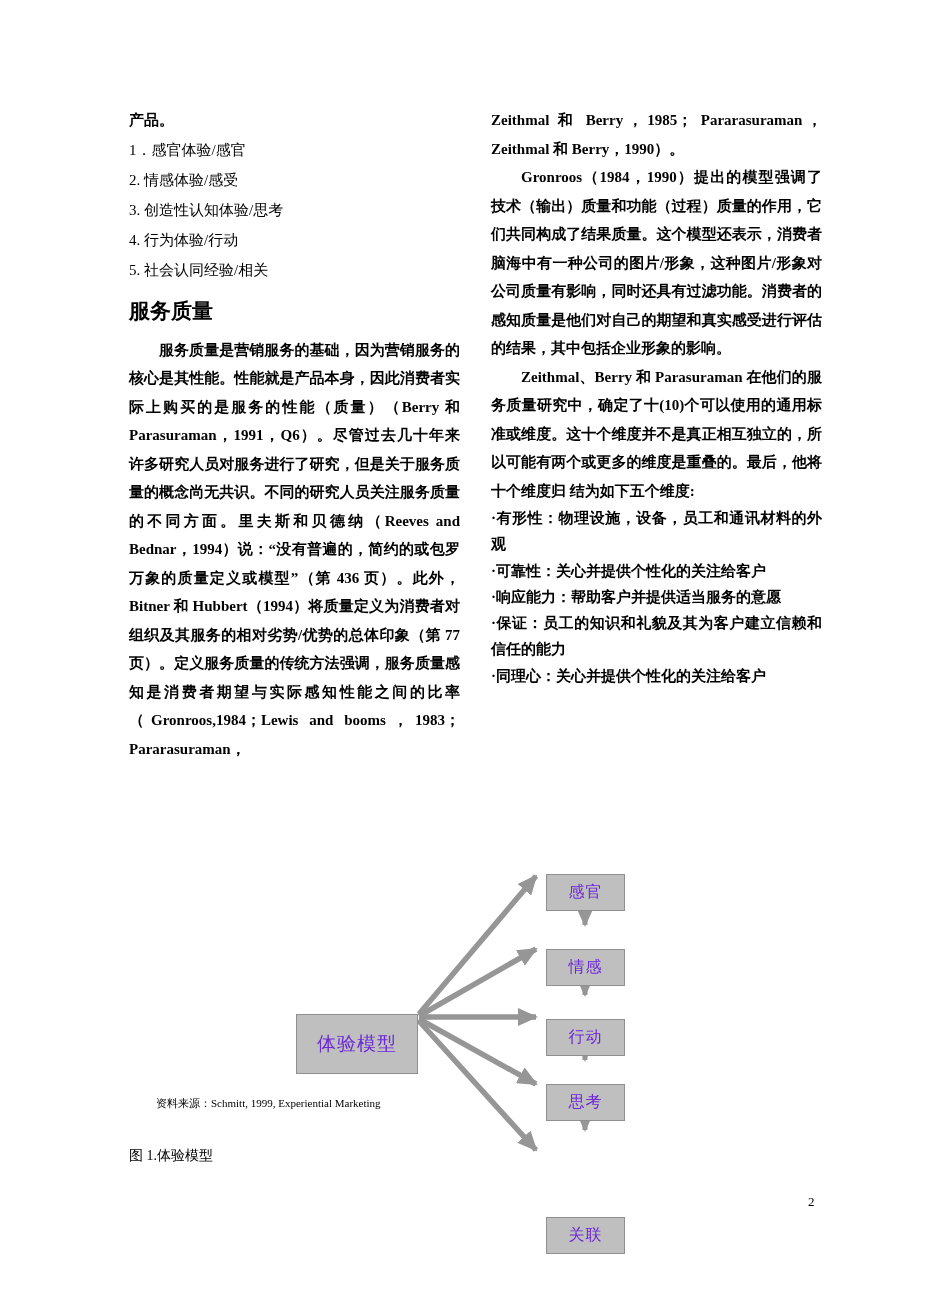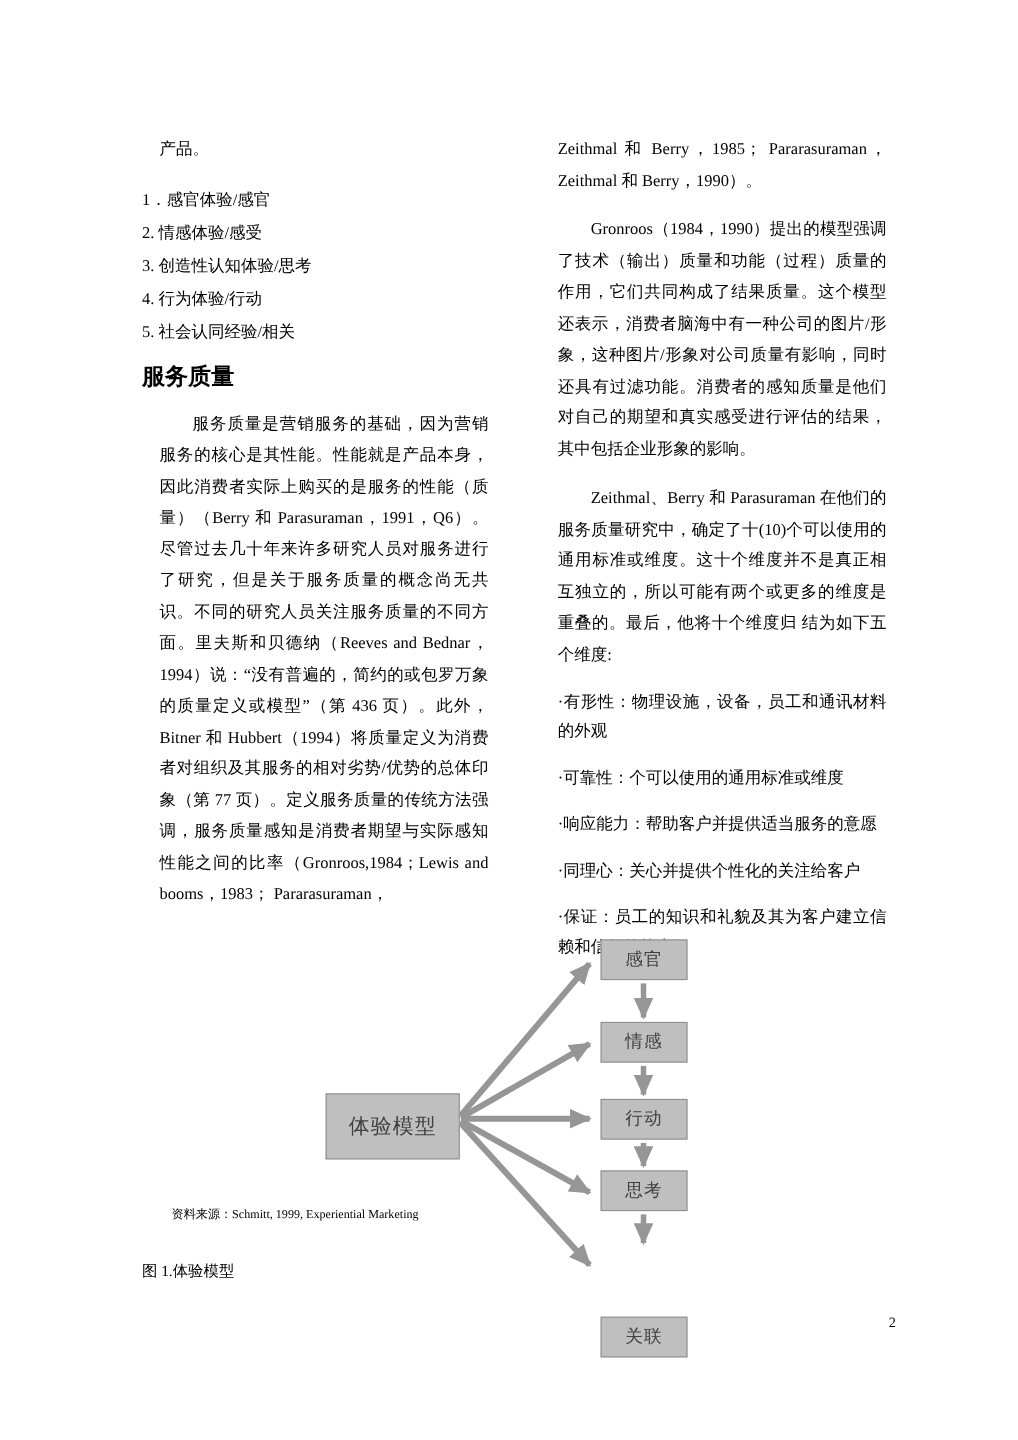--- a/index.html
+++ b/index.html
@@ -16,24 +16,25 @@
   .columns {
     position: absolute;
     left: 129px;
     top: 106px;
     width: 693px;
     display: flex;
     gap: 31px;
   }
   .col { width: 331px; }
   .col p {
-    margin: 16px;
+    margin: 0;
     font-size: 15px;
     line-height: 1.9;
     text-align: justify;
+    font-weight: bold;
   }
   .indent { text-indent: 2em; }
   .num-list { margin: 0; }
   .num-item {
     font-size: 15px;
     line-height: 2.0;
     text-align: left;
   }
   h2.section-heading {
     font-family: "Liberation Sans", sans-serif;
@@ -55,21 +56,22 @@
     pointer-events: none;
   }
   .dg-box {
     position: absolute;
     background: #bfbfbf;
     border: 1px solid #8f8f8f;
     display: flex;
     align-items: center;
     justify-content: center;
     font-family: "Liberation Sans", sans-serif;
-    color: #404040;
+    color: #6d28d9;
+    margin-top: 20px;
   }
   .dg-model {
     left: 296px; top: 994px;
     width: 122px; height: 60px;
     font-size: 19px;
     letter-spacing: 1px;
   }
   .dg-small {
     left: 546px;
     width: 79px; height: 37px;
@@ -118,24 +120,24 @@
       <h2 class="section-heading">服务质量</h2>
       <p class="indent">服务质量是营销服务的基础，因为营销服务的核心是其性能。性能就是产品本身，因此消费者实际上购买的是服务的性能（质量）（Berry 和 Parasuraman，1991，Q6）。尽管过去几十年来许多研究人员对服务进行了研究，但是关于服务质量的概念尚无共识。不同的研究人员关注服务质量的不同方面。里夫斯和贝德纳（Reeves and Bednar，1994）说：“没有普遍的，简约的或包罗万象的质量定义或模型”（第 436 页）。此外，Bitner 和 Hubbert（1994）将质量定义为消费者对组织及其服务的相对劣势/优势的总体印象（第 77 页）。定义服务质量的传统方法强调，服务质量感知是消费者期望与实际感知性能之间的比率（Gronroos,1984；Lewis and booms，1983； Pararasuraman，</p>
     </div>
 
     <div class="col">
       <p>Zeithmal 和 Berry，1985； Pararasuraman，Zeithmal 和 Berry，1990）。</p>
       <p class="indent">Gronroos（1984，1990）提出的模型强调了技术（输出）质量和功能（过程）质量的作用，它们共同构成了结果质量。这个模型还表示，消费者脑海中有一种公司的图片/形象，这种图片/形象对公司质量有影响，同时还具有过滤功能。消费者的感知质量是他们对自己的期望和真实感受进行评估的结果，其中包括企业形象的影响。</p>
       <p class="indent">Zeithmal、Berry 和 Parasuraman 在他们的服务质量研究中，确定了十(10)个可以使用的通用标准或维度。这十个维度并不是真正相互独立的，所以可能有两个或更多的维度是重叠的。最后，他将十个维度归 结为如下五个维度:</p>
       <div class="bullets">
         <p>·有形性：物理设施，设备，员工和通讯材料的外观</p>
-        <p>·可靠性：个可以使用的通用标准或维度</p>
+        <p>·可靠性：关心并提供个性化的关注给客户</p>
         <p>·响应能力：帮助客户并提供适当服务的意愿</p>
+        <p>·保证：员工的知识和礼貌及其为客户建立信赖和信任的能力</p>
         <p>·同理心：关心并提供个性化的关注给客户</p>
-        <p>·保证：员工的知识和礼貌及其为客户建立信赖和信任的能力</p>
       </div>
     </div>
 
   </div>
 
   <svg class="diagram-layer" viewBox="0 0 925 1309" xmlns="http://www.w3.org/2000/svg" aria-hidden="true">
     <defs>
       <marker id="arrowhead" markerUnits="userSpaceOnUse" markerWidth="20" markerHeight="18" refX="18" refY="9" orient="auto">
         <polygon points="0,0 20,9 0,18" fill="#969696"></polygon>
       </marker>

